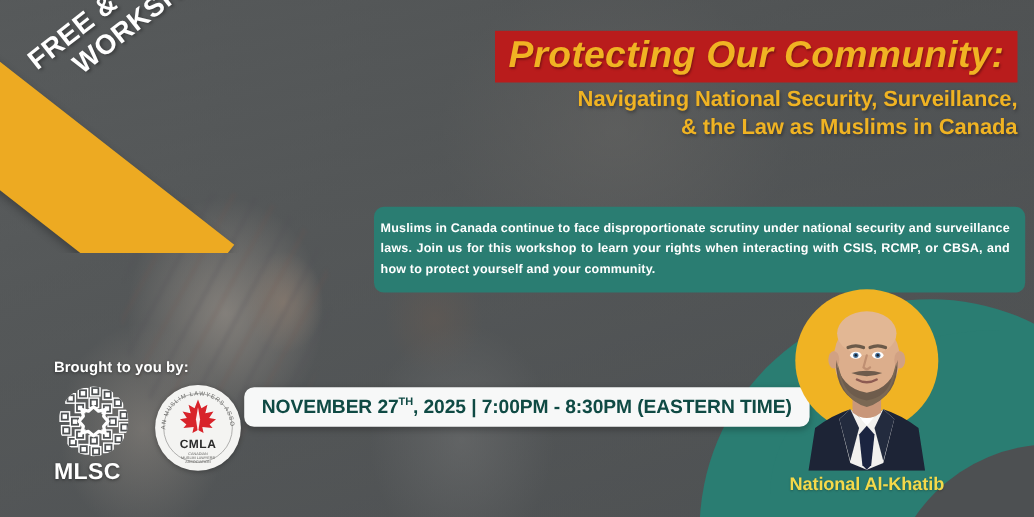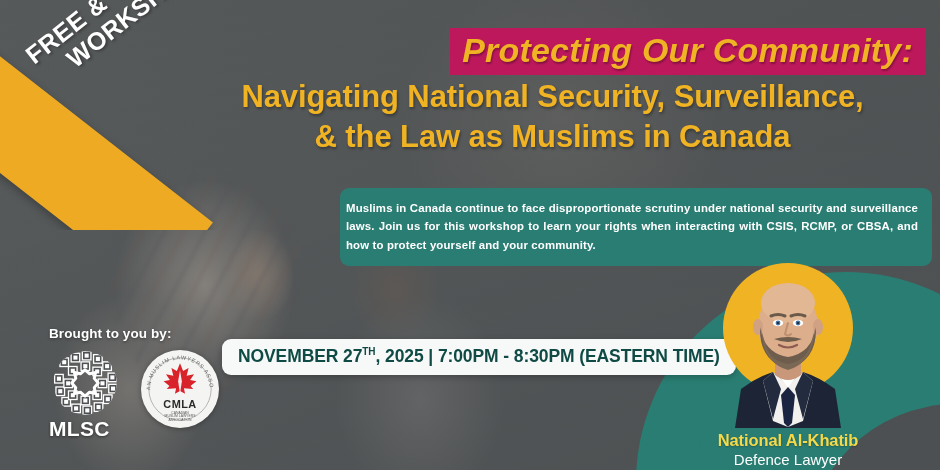--- a/index.html
+++ b/index.html
@@ -118,38 +118,37 @@
   
   .headline {
     position:absolute;
     left:180px; top:28px;
     width:745px;
     text-align:right;
   }
   .title-hl-wrap { display:block; text-align:right; margin-bottom:2px; }
   .title-hl {
     display:inline-block;
-    background:#be185d;
+    background:#b91c1c;
     color:#f0b323;
     font-size:34px;
     font-weight:bold;
     font-style:italic;
     letter-spacing:.2px;
     padding:3px 12px 5px 12px;
     text-shadow:1px 2px 2px rgba(0,0,0,.3);
   }
   .title-line {
     display:block;
     color:#f0b323;
-    font-size:31px;
+    font-size:20px;
     font-weight:bold;
     line-height:1.30;
     letter-spacing:-.1px;
     text-shadow:1px 2px 3px rgba(0,0,0,.35);
-    text-align:center;
   }
 
   
   .desc-box {
     position:absolute;
     left:340px; top:188px;
     width:592px;
     background:#2a7d72;
     border-radius:9px;
     padding:11px 14px 12px 6px;
@@ -157,21 +156,21 @@
     font-size:11.4px;
     font-weight:bold;
     line-height:1.62;
     text-align:justify;
     letter-spacing:.15px;
   }
 
   
   .date-pill {
     position:absolute;
-    left:222px; top:339px;
+    left:222px; top:352px;
     background:#f7f8f8;
     border-radius:9px;
     padding:7px 16px 8px 16px;
     color:#0f4a44;
     font-size:17.5px;
     font-weight:bold;
     letter-spacing:-.1px;
     white-space:nowrap;
     box-shadow:0 2px 6px rgba(0,0,0,.25);
   }
@@ -393,16 +392,15 @@
         <circle cx="81" cy="54" r="2.4" fill="#49739c"></circle>
         <circle cx="61" cy="54" r="1.1" fill="#17202c"></circle>
         <circle cx="81" cy="54" r="1.1" fill="#17202c"></circle>
 
         <path d="M71 54 L68 65 Q71 68 74 65" stroke="#bf8f72" stroke-width="2" fill="none" stroke-linecap="round"></path>
 
         <path d="M62 76 Q71 81 80 76" stroke="#8d5b52" stroke-width="2.2" fill="none" stroke-linecap="round"></path>
       </svg>
     </div>
     <div class="speaker-name">National Al-Khatib</div>
-    <div class="speaker-role">Defence Lawyer</div>
   </div>
 
 </div>
 
 </body></html>

